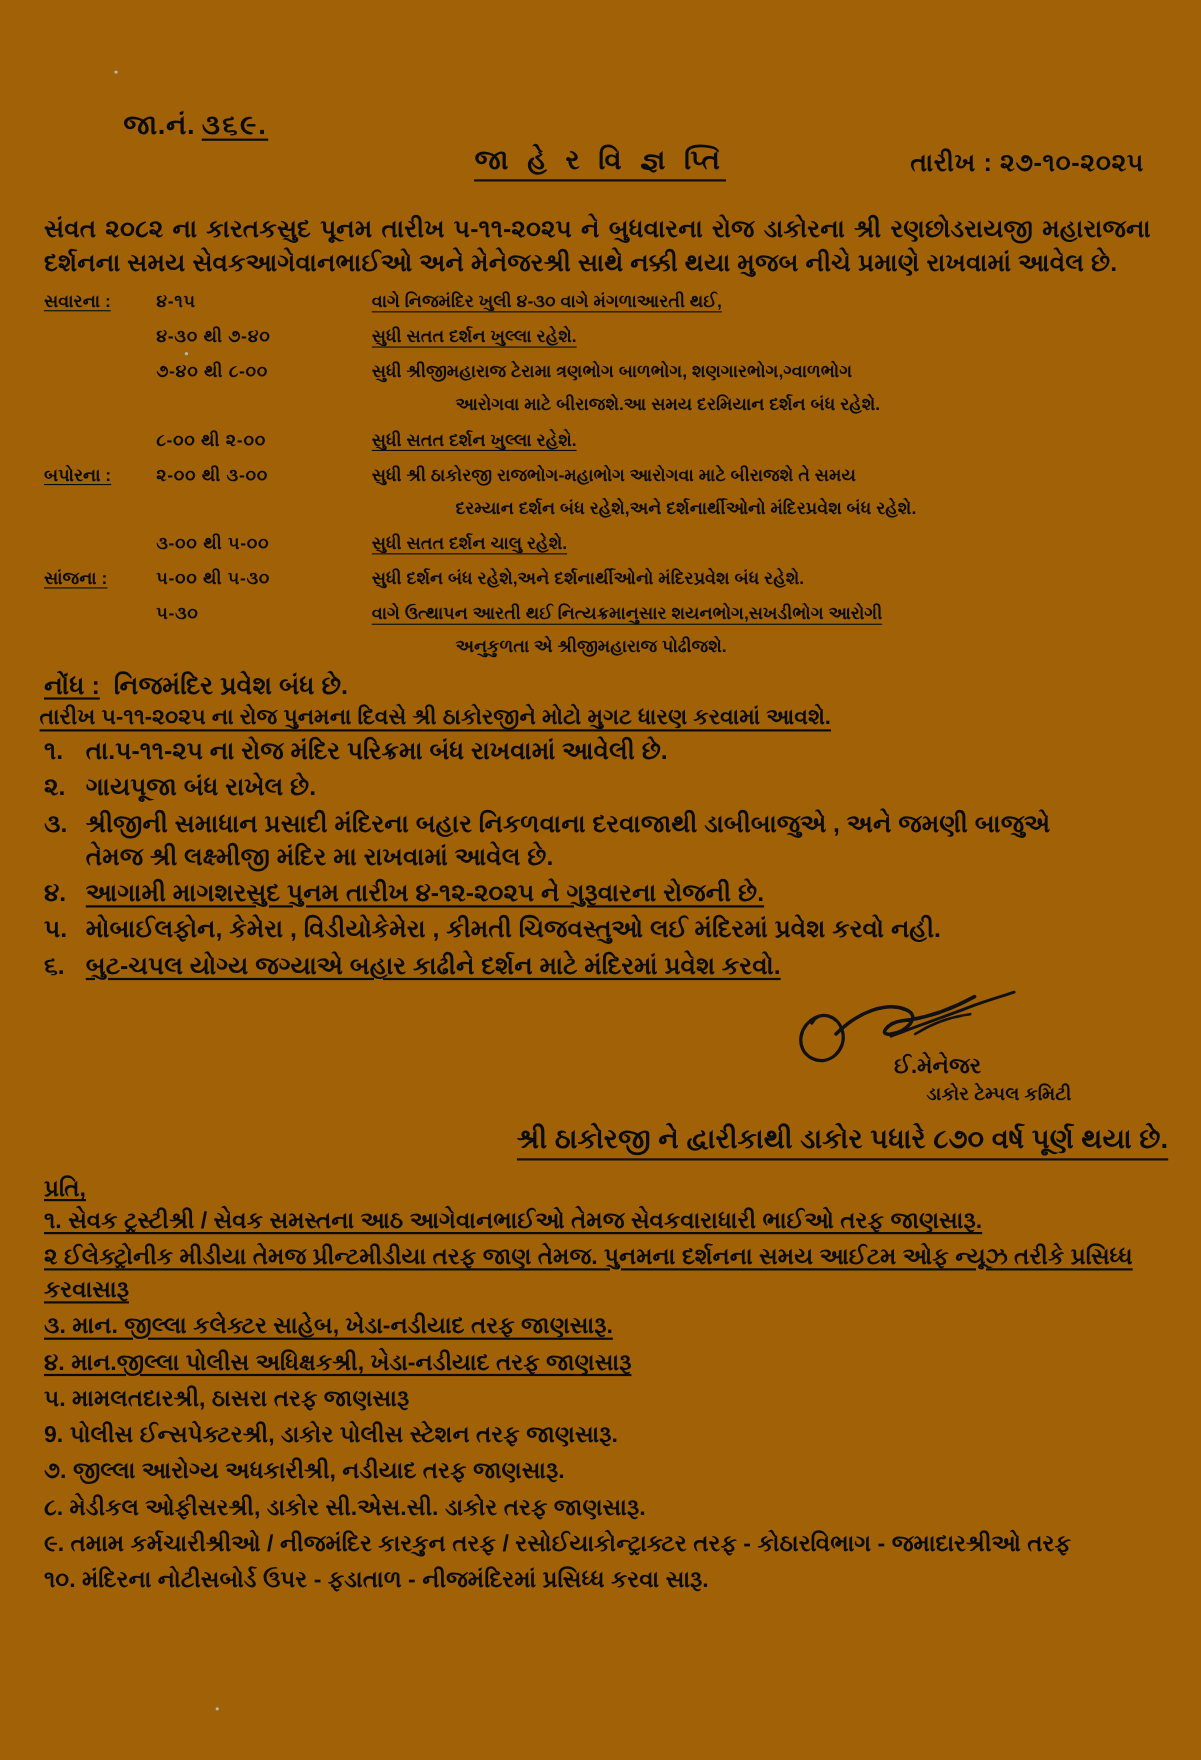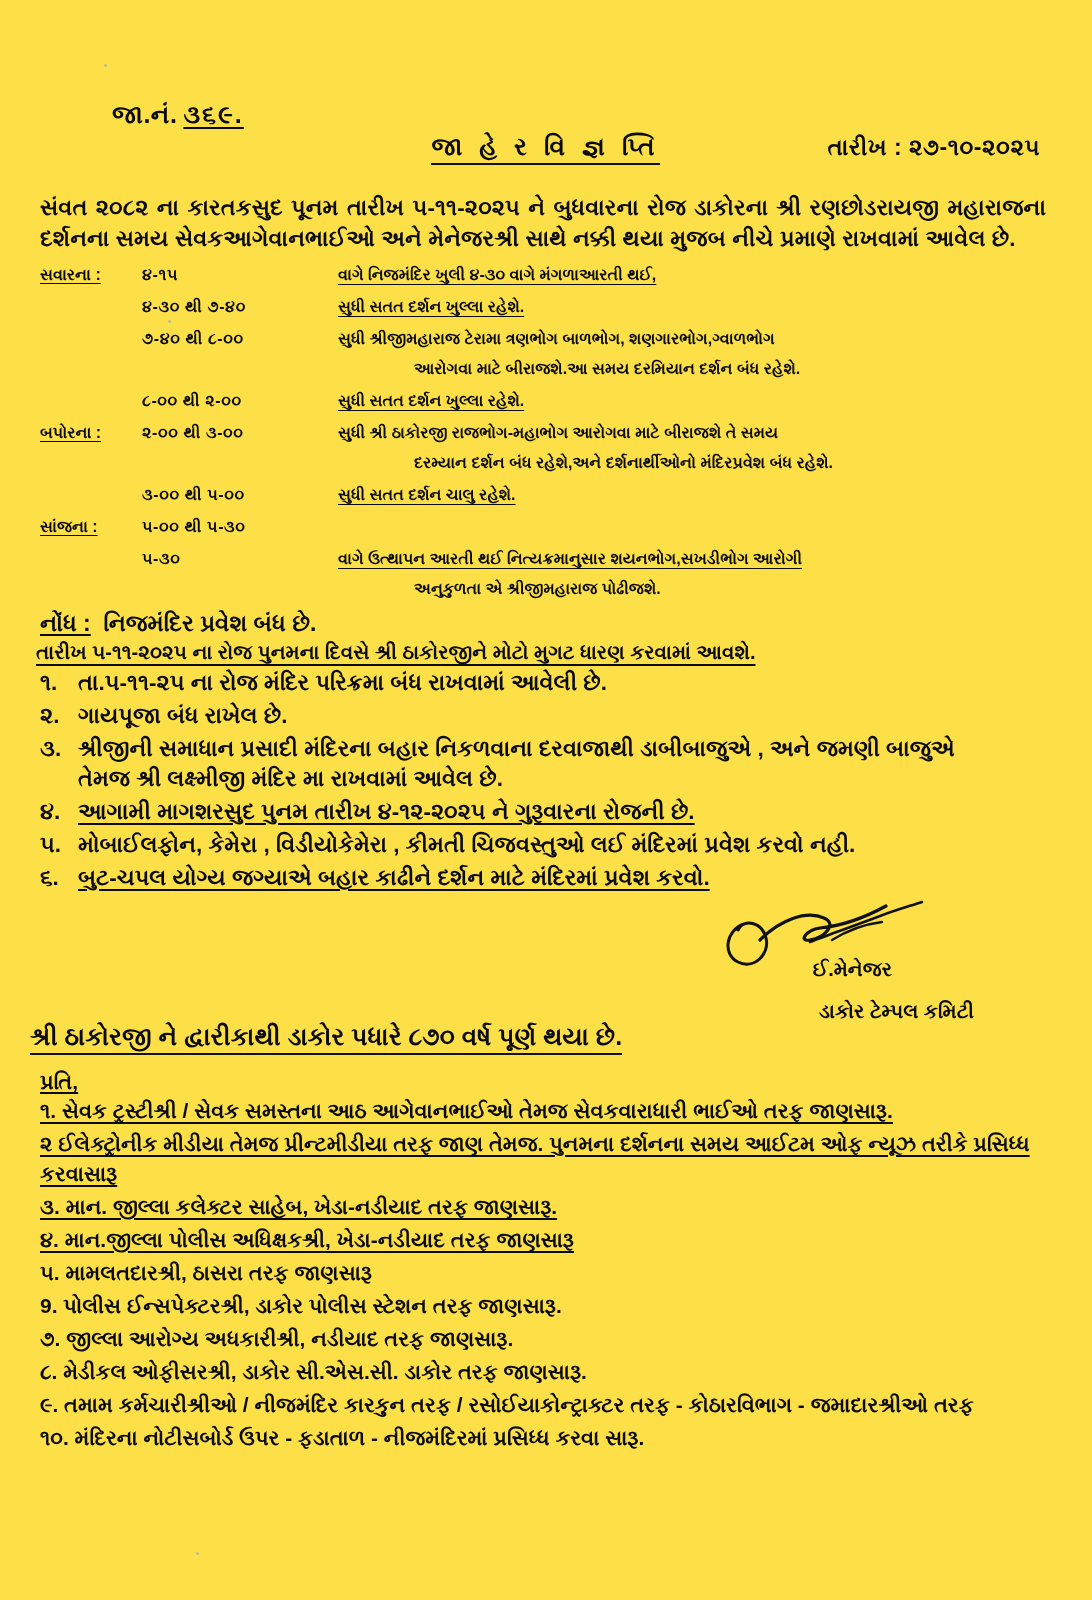--- a/index.html
+++ b/index.html
@@ -7,21 +7,21 @@
     padding: 0;
     background: #ffffff;
   }
   body {
     font-family: "Liberation Sans", "DejaVu Sans", sans-serif;
   }
   .page {
     position: relative;
     width: 1092px;
     height: 1600px;
-    background: #fde047;
+    background: #a16207;
     overflow: hidden;
     box-sizing: border-box;
   }
   
   .speck {
     position: absolute;
     width: 3px; height: 3px;
     background: #b9b9b4;
     border-radius: 50%;
   }
@@ -160,26 +160,26 @@
   }
   .sig-role {
     position: absolute;
     right: 200px;
     top: 62px;
     font-size: 20px;
   }
   .sig-org {
     position: absolute;
     right: 118px;
-    top: 104px;
-    font-size: 20px;
+    top: 89px;
+    font-size: 17px;
   }
 
   .anniv {
-    text-align: left;
+    text-align: right;
     font-size: 25px;
     margin: 14px 0 0 0;
     padding: 0 30px;
   }
   .anniv span {
     border-bottom: 2px solid #111;
     padding-bottom: 3px;
   }
 
   .prati {
@@ -276,20 +276,23 @@
         <div class="lbl"><u></u></div>
         <div class="tme">૩-૦૦ થી ૫-૦૦</div>
         <div class="txt">
           <span class="u">સુધી સતત દર્શન ચાલુ રહેશે.</span>
         </div>
       </div>
 
       <div class="row">
         <div class="lbl"><u>સાંજના :</u></div>
         <div class="tme">૫-૦૦ થી ૫-૩૦</div>
+        <div class="txt">
+          <span>સુધી દર્શન બંધ રહેશે,અને દર્શનાર્થીઓનો મંદિરપ્રવેશ બંધ રહેશે.</span>
+        </div>
       </div>
 
       <div class="row">
         <div class="lbl"><u></u></div>
         <div class="tme">૫-૩૦</div>
         <div class="txt">
           <span class="u">વાગે ઉત્થાપન આરતી થઈ નિત્યક્રમાનુસાર શયનભોગ,સખડીભોગ આરોગી</span>
           <span class="ind">અનુકુળતા એ શ્રીજીમહારાજ પોઢીજશે.</span>
         </div>
       </div>

